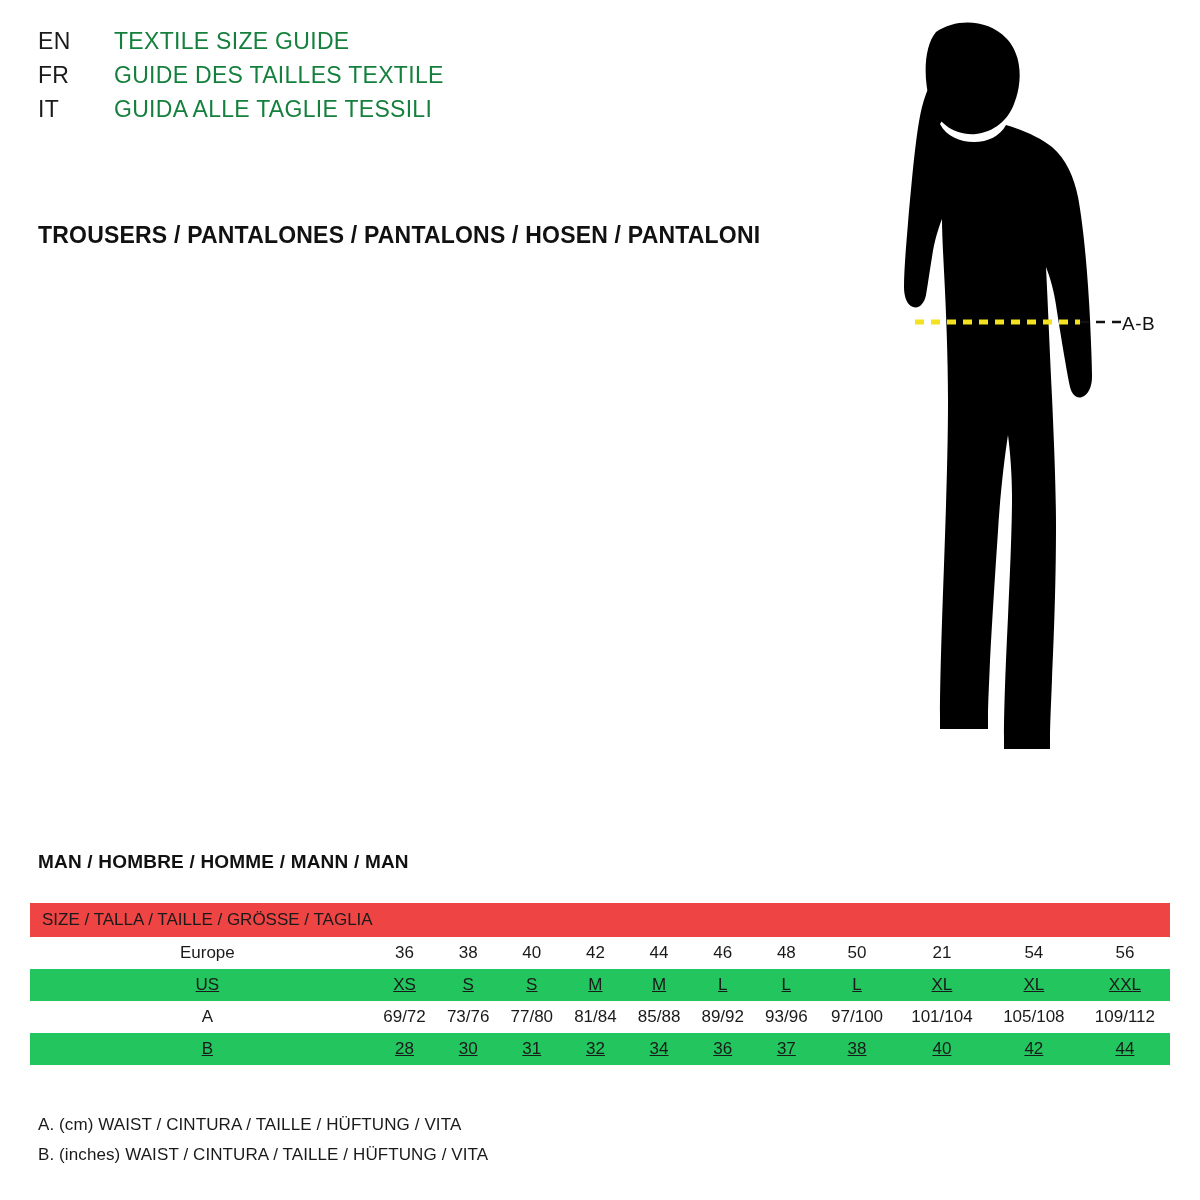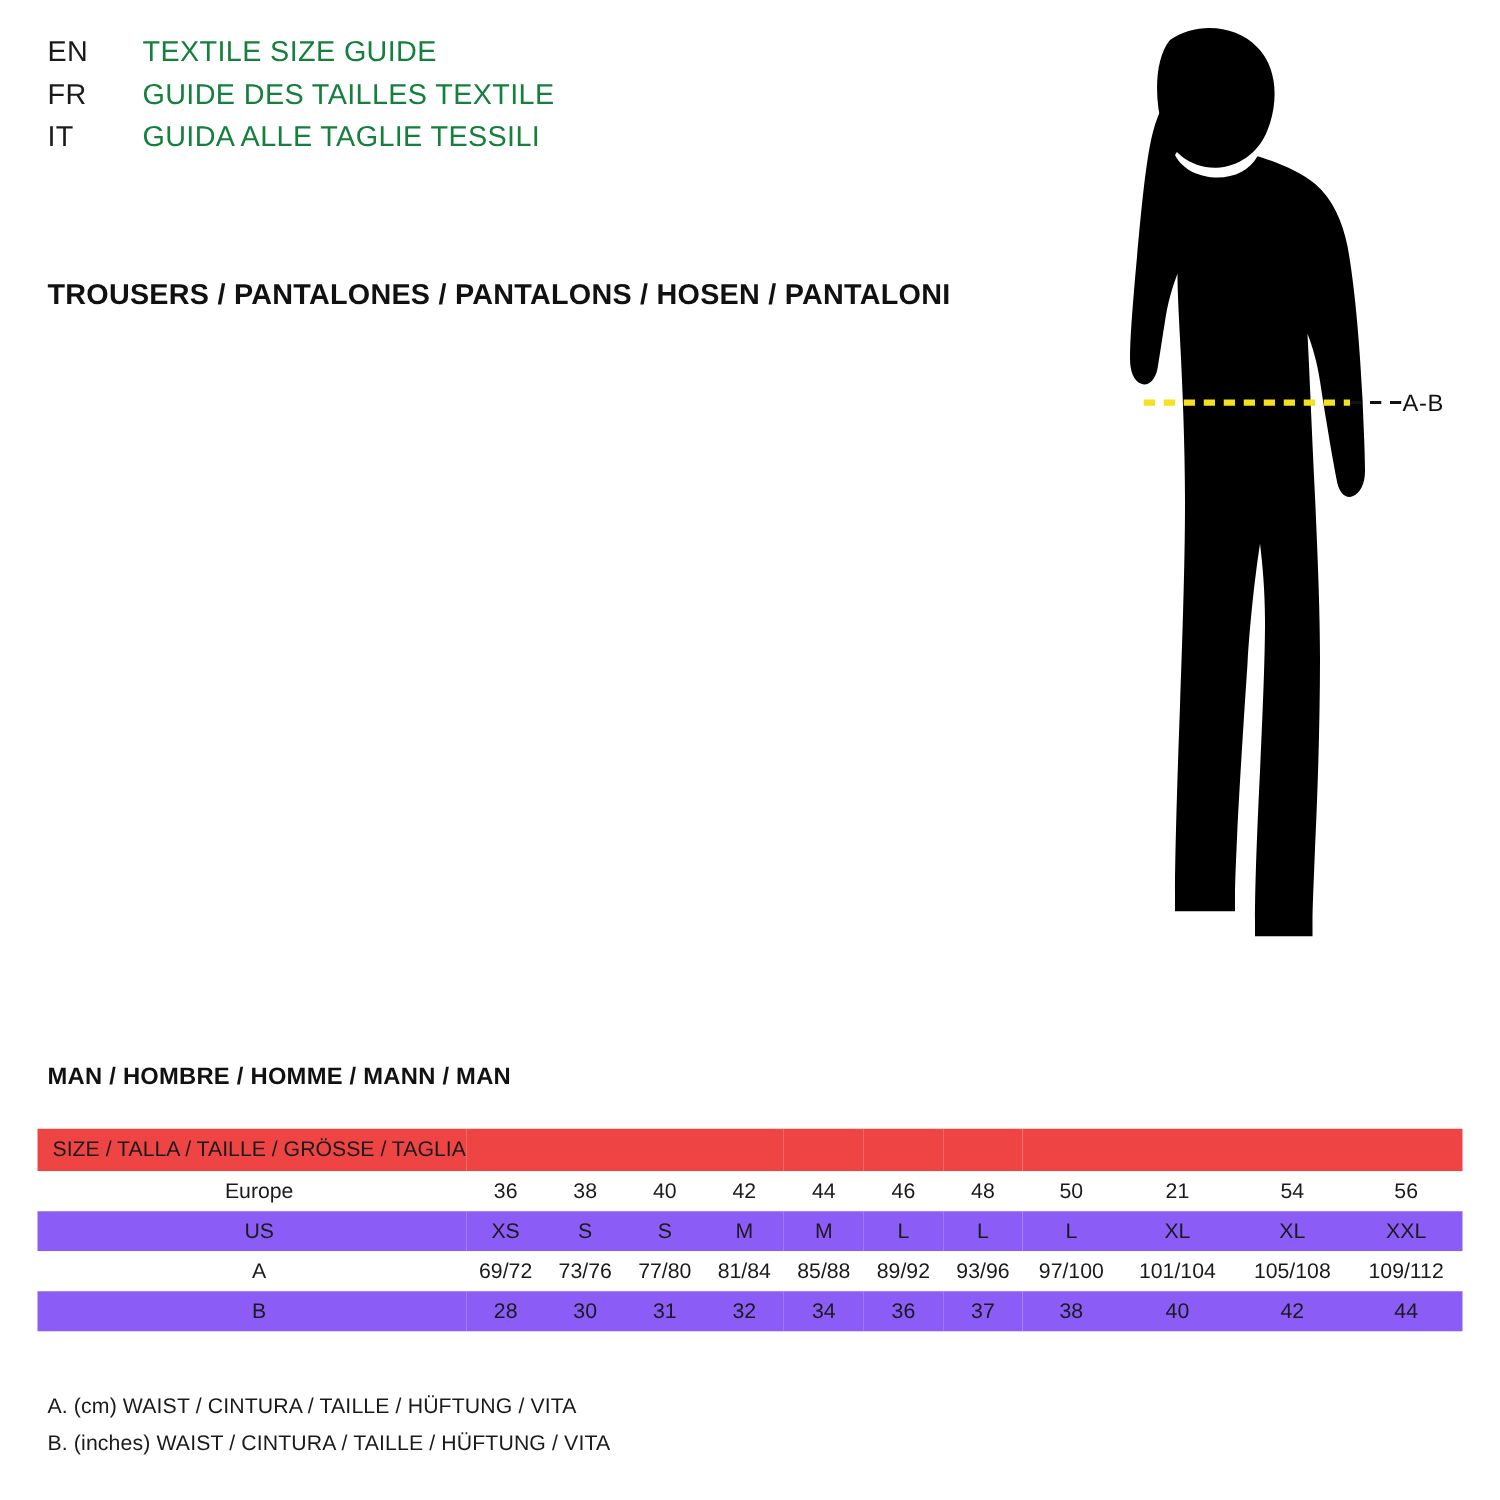--- a/index.html
+++ b/index.html
@@ -106,21 +106,21 @@
     width: 165px;
   }
   tr.header-row td {
     background: #ef4444;
     font-weight: normal;
     height: 34px;
   }
   tr.header-row td.rowhead {
     text-align: left;
   }
-  tr.band td { background: #8b5cf6; }
+  tr.band td { background: #22c55e; text-decoration: underline; }
   tr.plain td { background: #ffffff; }
 
   .footnotes {
     position: absolute;
     left: 38px;
     top: 1110px;
     font-size: 17px;
     line-height: 30px;
     color: #1a1a1a;
   }

